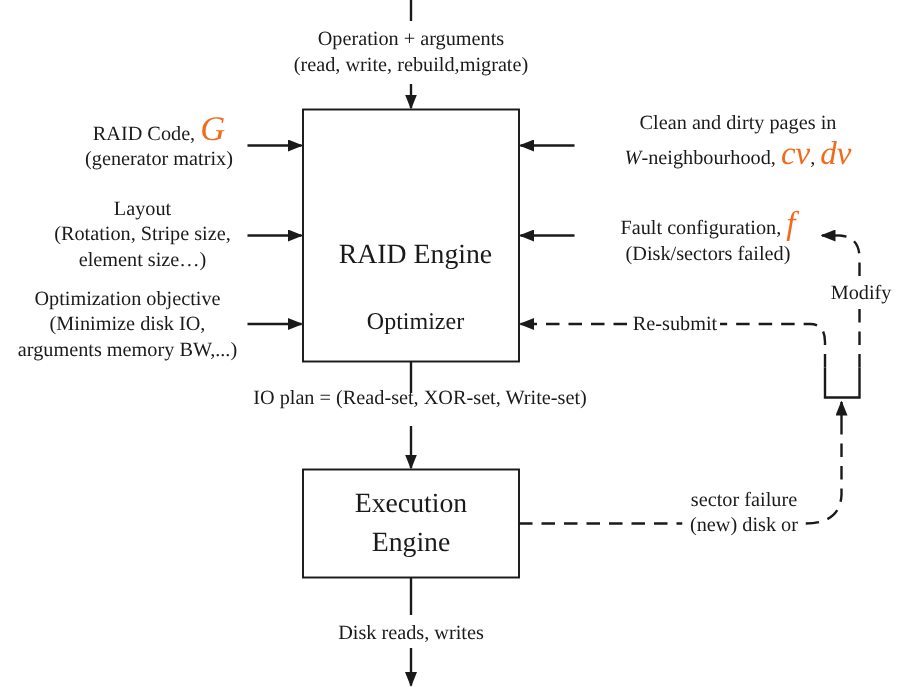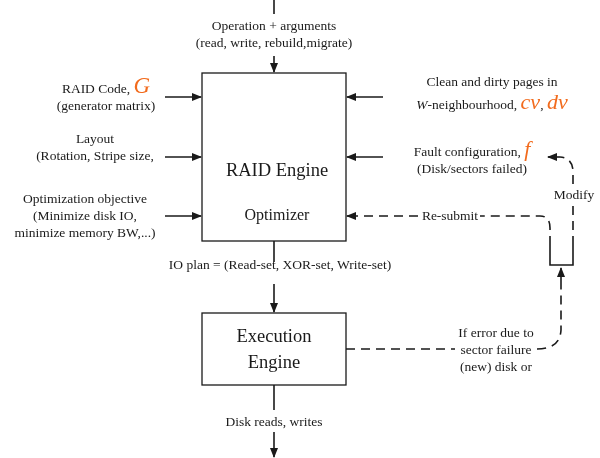--- a/index.html
+++ b/index.html
@@ -64,26 +64,27 @@
 </div>
 
 <div class="lbl" style="left:44px; top:77px; width:124px;">
   <div><span>RAID Code, </span><span class="accent g">G</span></div>
   <div>(generator matrix)</div>
 </div>
 
 <div class="lbl" style="left:20px; top:130px; width:150px;">
   <div>Layout</div>
   <div>(Rotation, Stripe size,</div>
+  <div>element size…)</div>
 </div>
 
 <div class="lbl" style="left:0px; top:190px; width:170px;">
   <div>Optimization objective</div>
   <div>(Minimize disk IO,</div>
-  <div>minimize memory BW,...)</div>
+  <div>arguments memory BW,...)</div>
 </div>
 
 <div class="lbl" style="left:386px; top:73px; width:212px;">
   <div>Clean and dirty pages in</div>
   <div style="margin-top:3px;"><span class="ital">W</span><span>-neighbourhood, </span><span class="accent big">cv</span><span>, </span><span class="accent big">dv</span></div>
 </div>
 
 <div class="lbl" style="left:392px; top:140px; width:160px;">
   <div><span>Fault configuration, </span><span class="accent big">f</span></div>
   <div>(Disk/sectors failed)</div>
@@ -97,18 +98,17 @@
 <div class="lbl bg" style="left:550px; top:186px; width:48px;">Modify</div>
 
 <div class="lbl" style="left:140px; top:256px; width:280px;">IO plan = (Read-set, XOR-set, Write-set)</div>
 
 <div class="box-text" style="left:202px; top:323px; width:144px; font-size:18.5px; line-height:26px;">
   <div>Execution</div>
   <div>Engine</div>
 </div>
 
 <div class="lbl bg" style="left:455px; top:324px; width:82px;">
-  <div>If error due to</div>
   <div>sector failure</div>
   <div>(new) disk or</div>
 </div>
 
 <div class="lbl" style="left:204px; top:413px; width:140px;">Disk reads, writes</div>
 
 </body></html>

